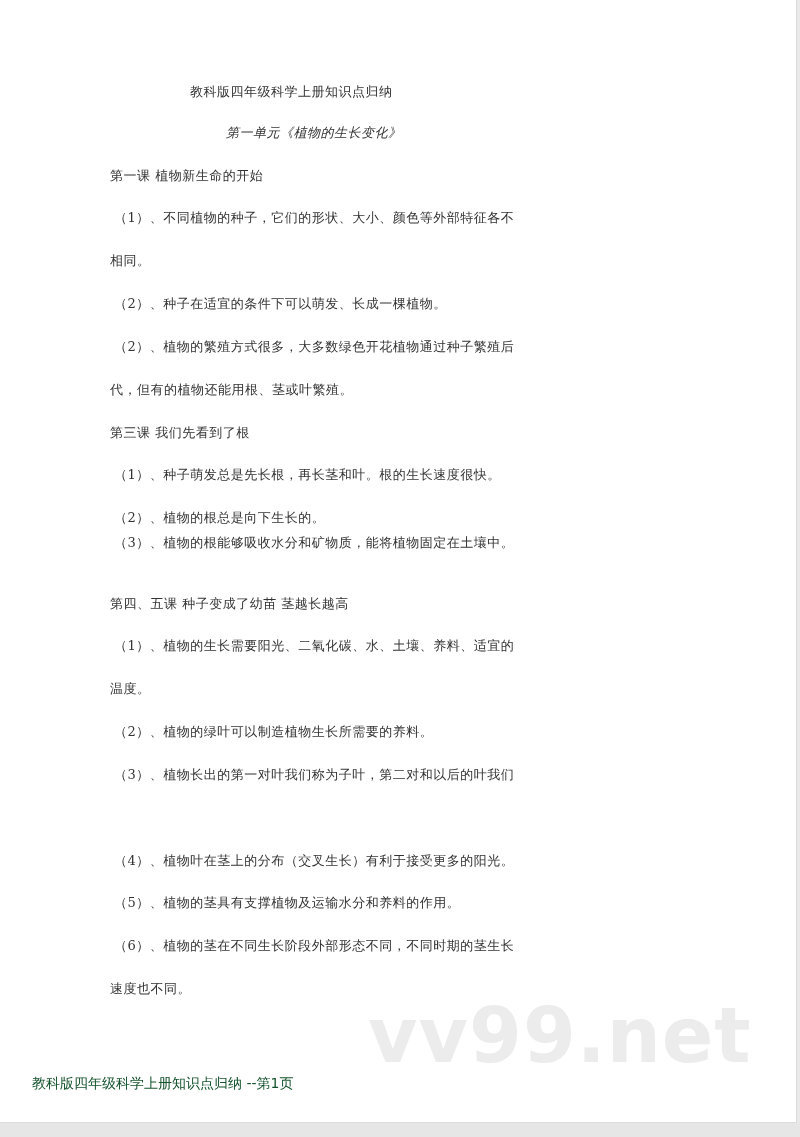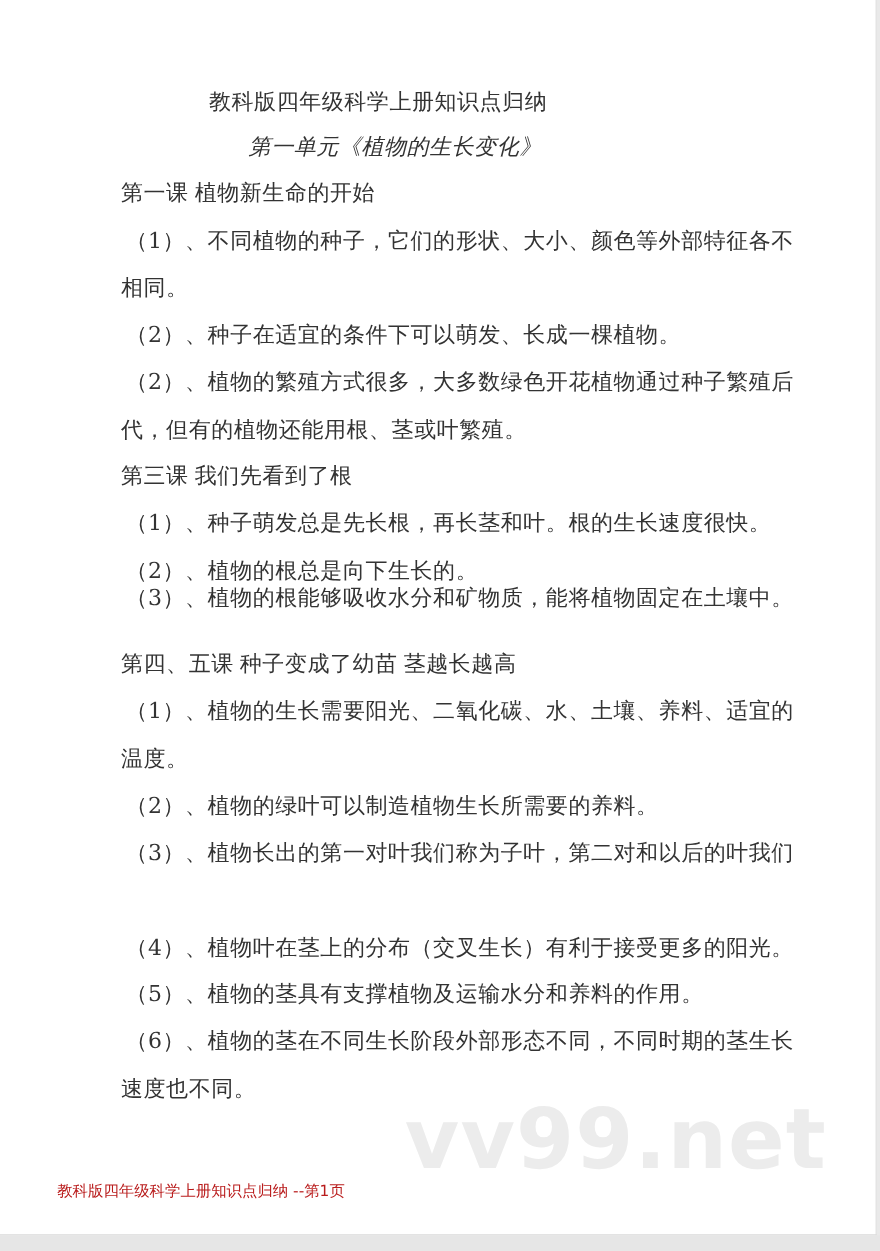--- a/index.html
+++ b/index.html
@@ -29,51 +29,51 @@
       position: absolute;
       left: 0;
       top: 1123px;
       width: 800px;
       height: 14px;
       background: #e6e6e6;
     }
     .line {
       position: absolute;
       left: 0;
-      font-size: 20px;
+      font-size: 13px;
       line-height: 24px;
       white-space: nowrap;
       letter-spacing: 0.5px;
     }
     .doc-title { left: 190px; top: 80px; }
     .unit-title { left: 226px; top: 121px; font-style: italic; }
-    .lesson { left: 110px; font-family: Liberation Serif, serif; }
+    .lesson { left: 110px; }
     .item { left: 114px; }
     .cont { left: 110px; }
 
     .watermark {
       position: absolute;
       left: 368px;
       top: 996px;
       font-family: "DejaVu Sans", "Liberation Sans", sans-serif;
       font-weight: bold;
       font-size: 76px;
       line-height: 80px;
       color: #ececec;
       letter-spacing: 1px;
       user-select: none;
     }
     .footer {
       position: absolute;
-      left: 52px;
+      left: 32px;
       top: 1074px;
       font-family: "DejaVu Sans", "Liberation Sans", sans-serif;
       font-size: 14px;
       line-height: 18px;
-      color: #b91c1c;
+      color: #14532d;
       white-space: nowrap;
     }
   </style>
 </head>
 <body>
 
 <div class="page">
 
   <div class="line doc-title">教科版四年级科学上册知识点归纳</div>
   <div class="line unit-title">第一单元《植物的生长变化》</div>

